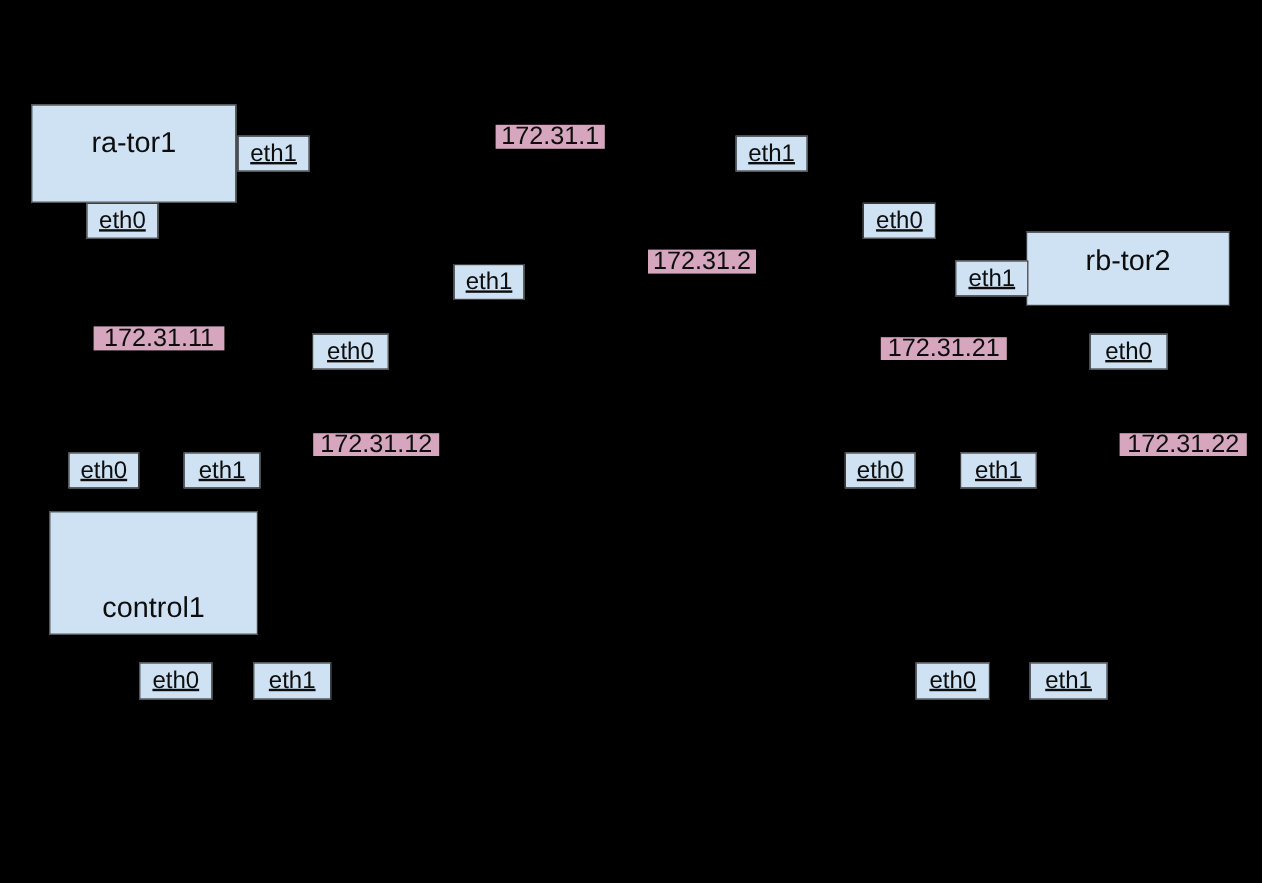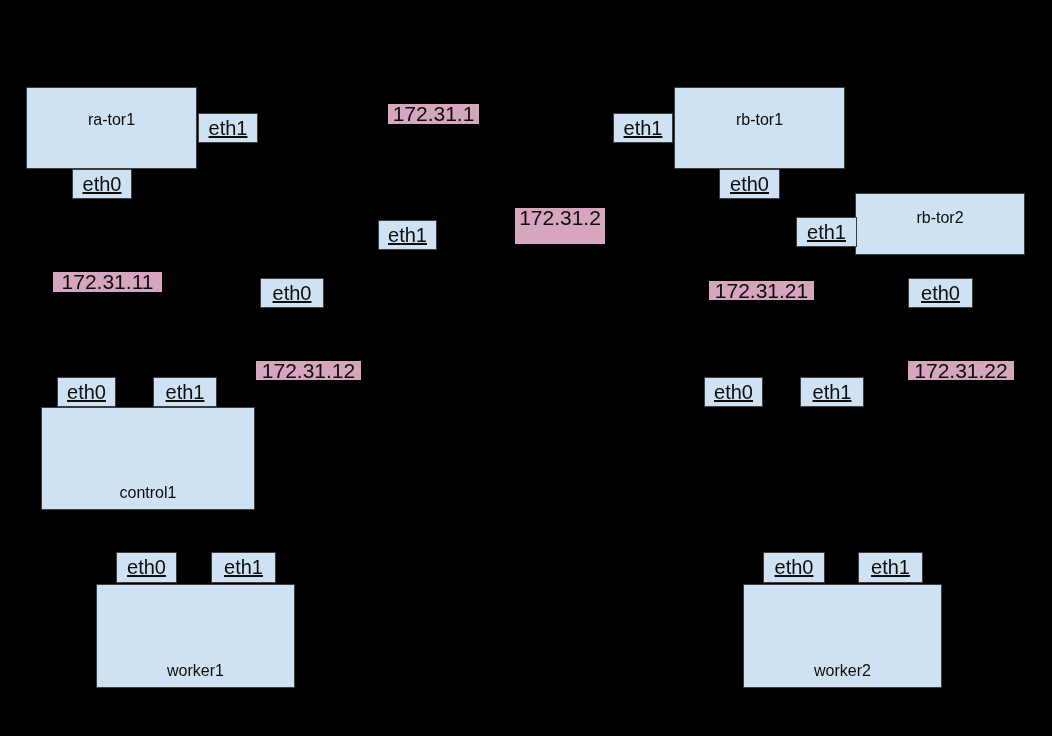--- a/index.html
+++ b/index.html
@@ -24,21 +24,21 @@
   }
   .node {
     position: absolute;
     background: var(--node-fill);
     border: 1px solid var(--node-border);
   }
   .node-label {
     position: absolute;
     left: 0; right: 0;
     text-align: center;
-    font-size: 16px;
+    font-size: 24px;
     color: var(--text);
     white-space: nowrap;
   }
   .tor .node-label { top: 40%; transform: translateY(-50%); }
   .host .node-label { bottom: 7px; }
   .iface {
     position: absolute;
     background: var(--node-fill);
     border: 1px solid var(--node-border);
     display: flex;
@@ -50,48 +50,40 @@
   }
   .ip {
     position: absolute;
     background: var(--ip-fill);
     text-align: center;
     font-size: 21px;
     line-height: 19px;
     color: var(--text);
     white-space: nowrap;
     overflow: hidden;
+    margin-left: 25px;
   }
 </style>
 </head>
 <body>
 
 <div class="canvas">
 
   <div class="node tor" style="left:26px;top:87px;width:171px;height:82px">
     <span class="node-label">ra-tor1</span>
   </div>
 
-  <div class="node tor" style="left:674px;top:87px;width:171px;height:82px">
-    <span class="node-label">rb-tor1</span>
-  </div>
   <div class="node tor" style="left:855px;top:193px;width:170px;height:62px">
     <span class="node-label">rb-tor2</span>
   </div>
 
-  <div class="node host" style="left:41px;top:407px;width:214px;height:103px">
+  <div class="node host" style="left:41px;top:426px;width:174px;height:103px">
     <span class="node-label">control1</span>
   </div>
-  <div class="node host" style="left:96px;top:584px;width:199px;height:104px">
-    <span class="node-label">worker1</span>
-  </div>
 
-  <div class="node host" style="left:743px;top:584px;width:199px;height:104px">
-    <span class="node-label">worker2</span>
-  </div>
 
   <div class="iface" style="left:198px;top:113px;width:60px;height:30px">eth1</div>
   <div class="iface" style="left:72px;top:169px;width:60px;height:30px">eth0</div>
 
   <div class="iface" style="left:378px;top:220px;width:59px;height:30px">eth1</div>
   <div class="iface" style="left:260px;top:278px;width:64px;height:30px">eth0</div>
 
   <div class="iface" style="left:613px;top:113px;width:60px;height:30px">eth1</div>
   <div class="iface" style="left:719px;top:169px;width:61px;height:30px">eth0</div>
 
@@ -104,19 +96,19 @@
   <div class="iface" style="left:116px;top:552px;width:61px;height:31px">eth0</div>
   <div class="iface" style="left:211px;top:552px;width:65px;height:31px">eth1</div>
 
   <div class="iface" style="left:704px;top:377px;width:59px;height:30px">eth0</div>
   <div class="iface" style="left:800px;top:377px;width:64px;height:30px">eth1</div>
 
   <div class="iface" style="left:763px;top:552px;width:62px;height:31px">eth0</div>
   <div class="iface" style="left:858px;top:552px;width:65px;height:31px">eth1</div>
 
   <div class="ip" style="left:388px;top:104px;width:91px;height:20px">172.31.1</div>
-  <div class="ip" style="left:515px;top:208px;width:90px;height:36px">172.31.2</div>
+  <div class="ip" style="left:515px;top:208px;width:90px;height:20px">172.31.2</div>
   <div class="ip" style="left:53px;top:272px;width:109px;height:20px">172.31.11</div>
-  <div class="ip" style="left:256px;top:361px;width:105px;height:19px">172.31.12</div>
+  <div class="ip" style="left:236px;top:361px;width:105px;height:19px">172.31.12</div>
   <div class="ip" style="left:709px;top:281px;width:105px;height:19px">172.31.21</div>
   <div class="ip" style="left:908px;top:361px;width:106px;height:19px">172.31.22</div>
 
 </div>
 
 </body></html>

